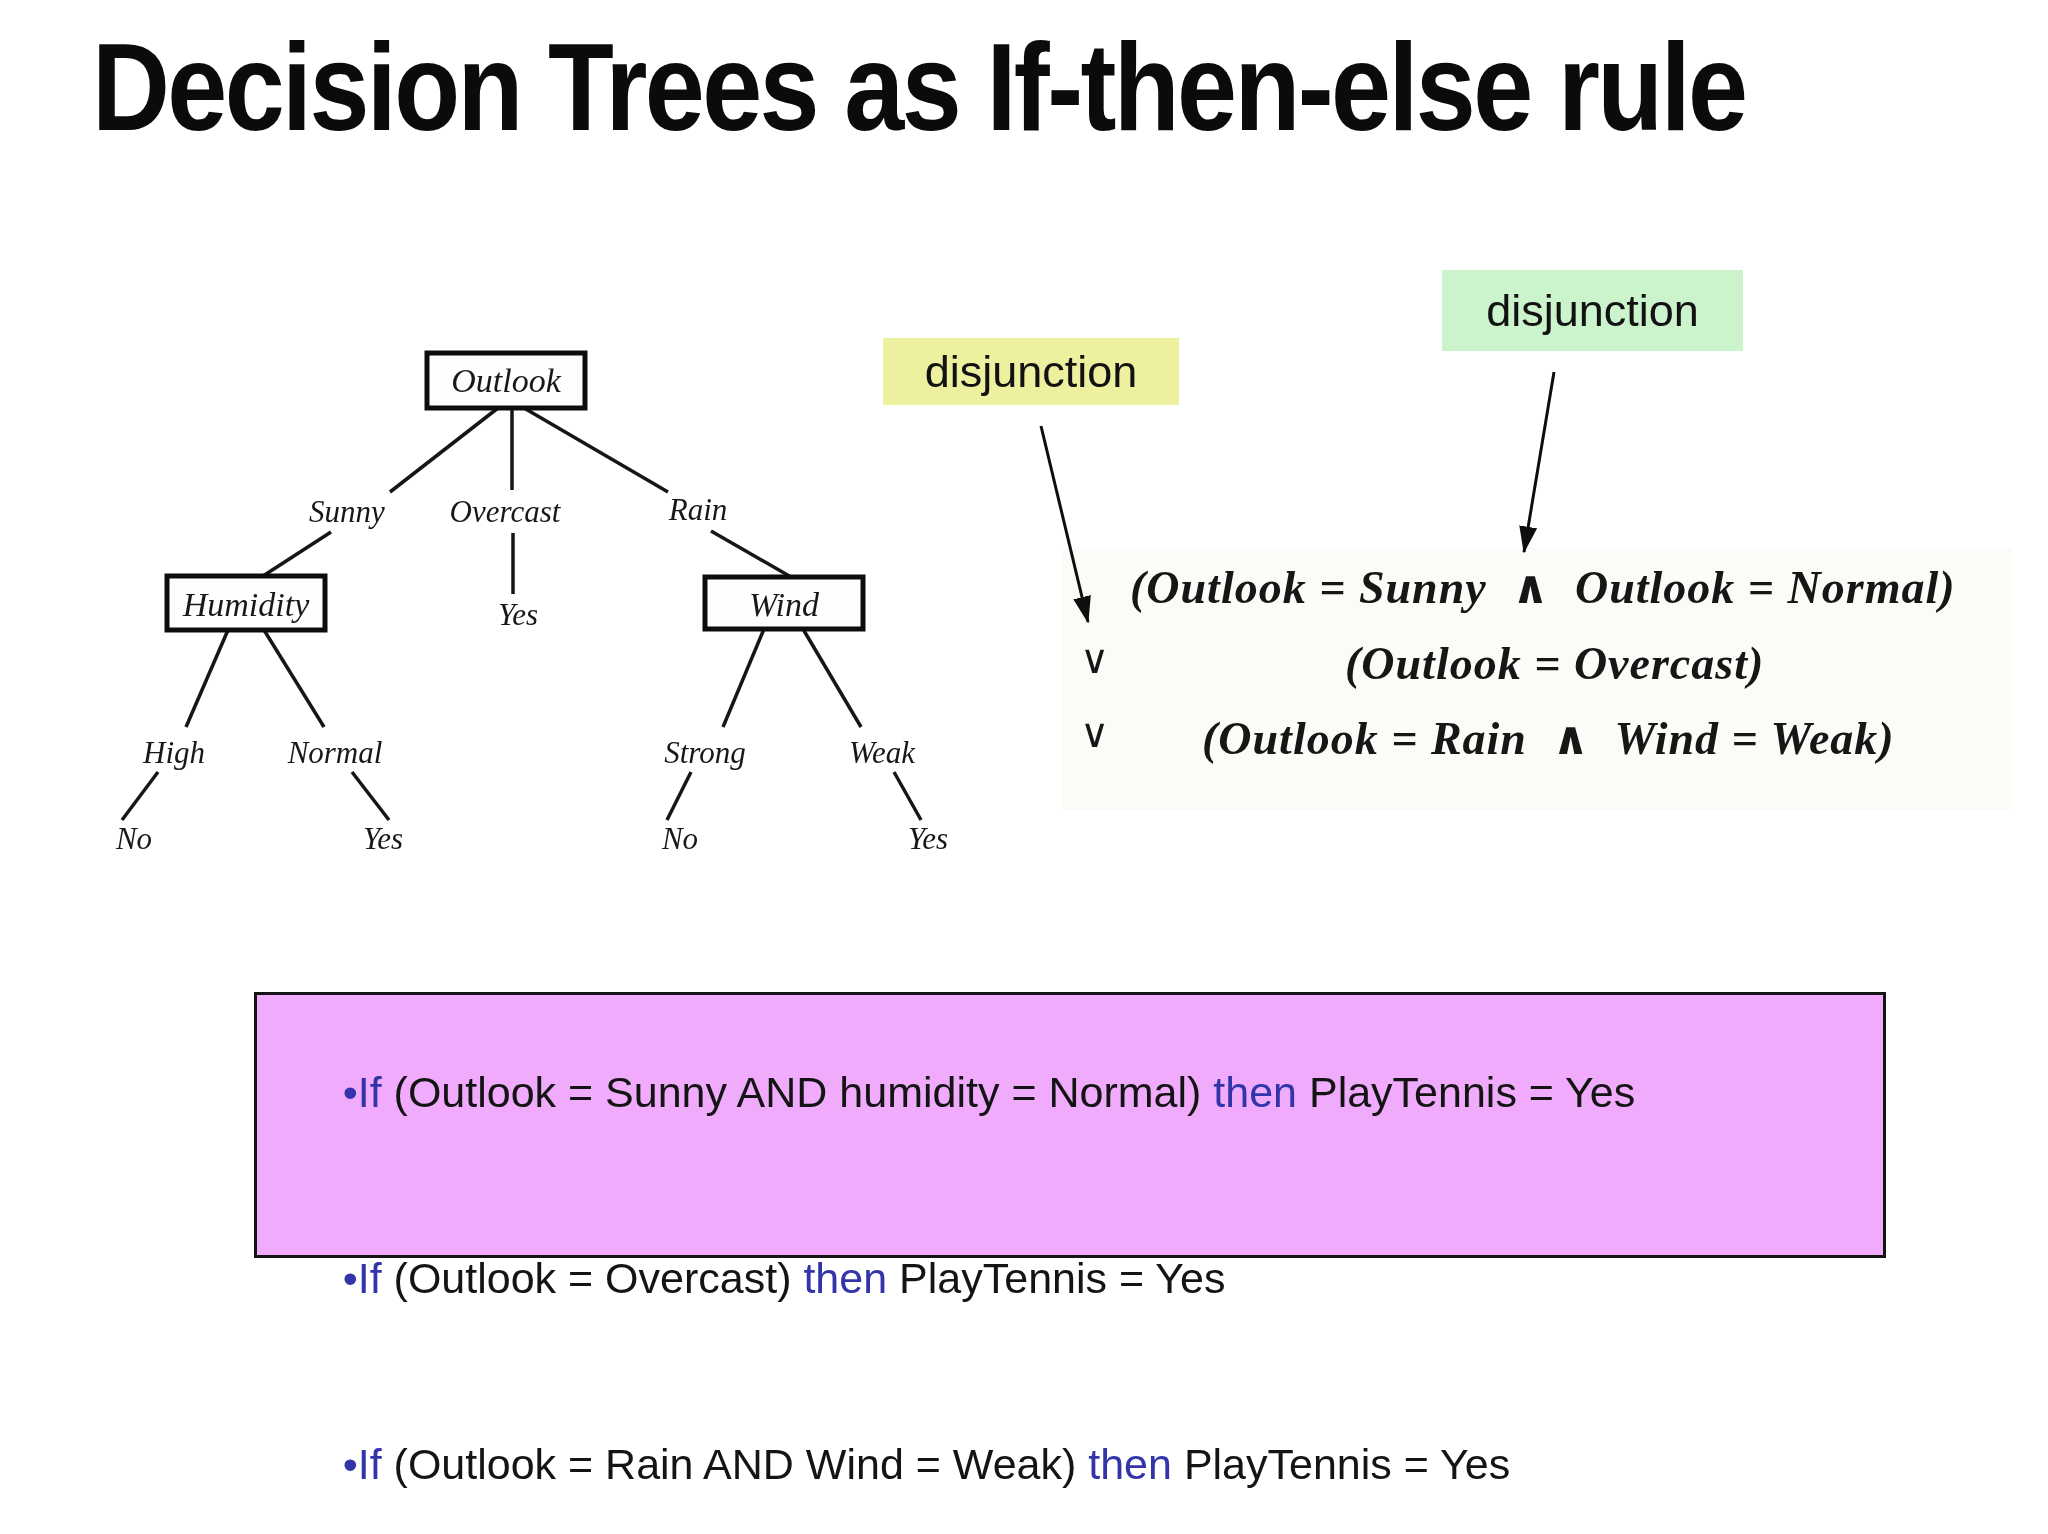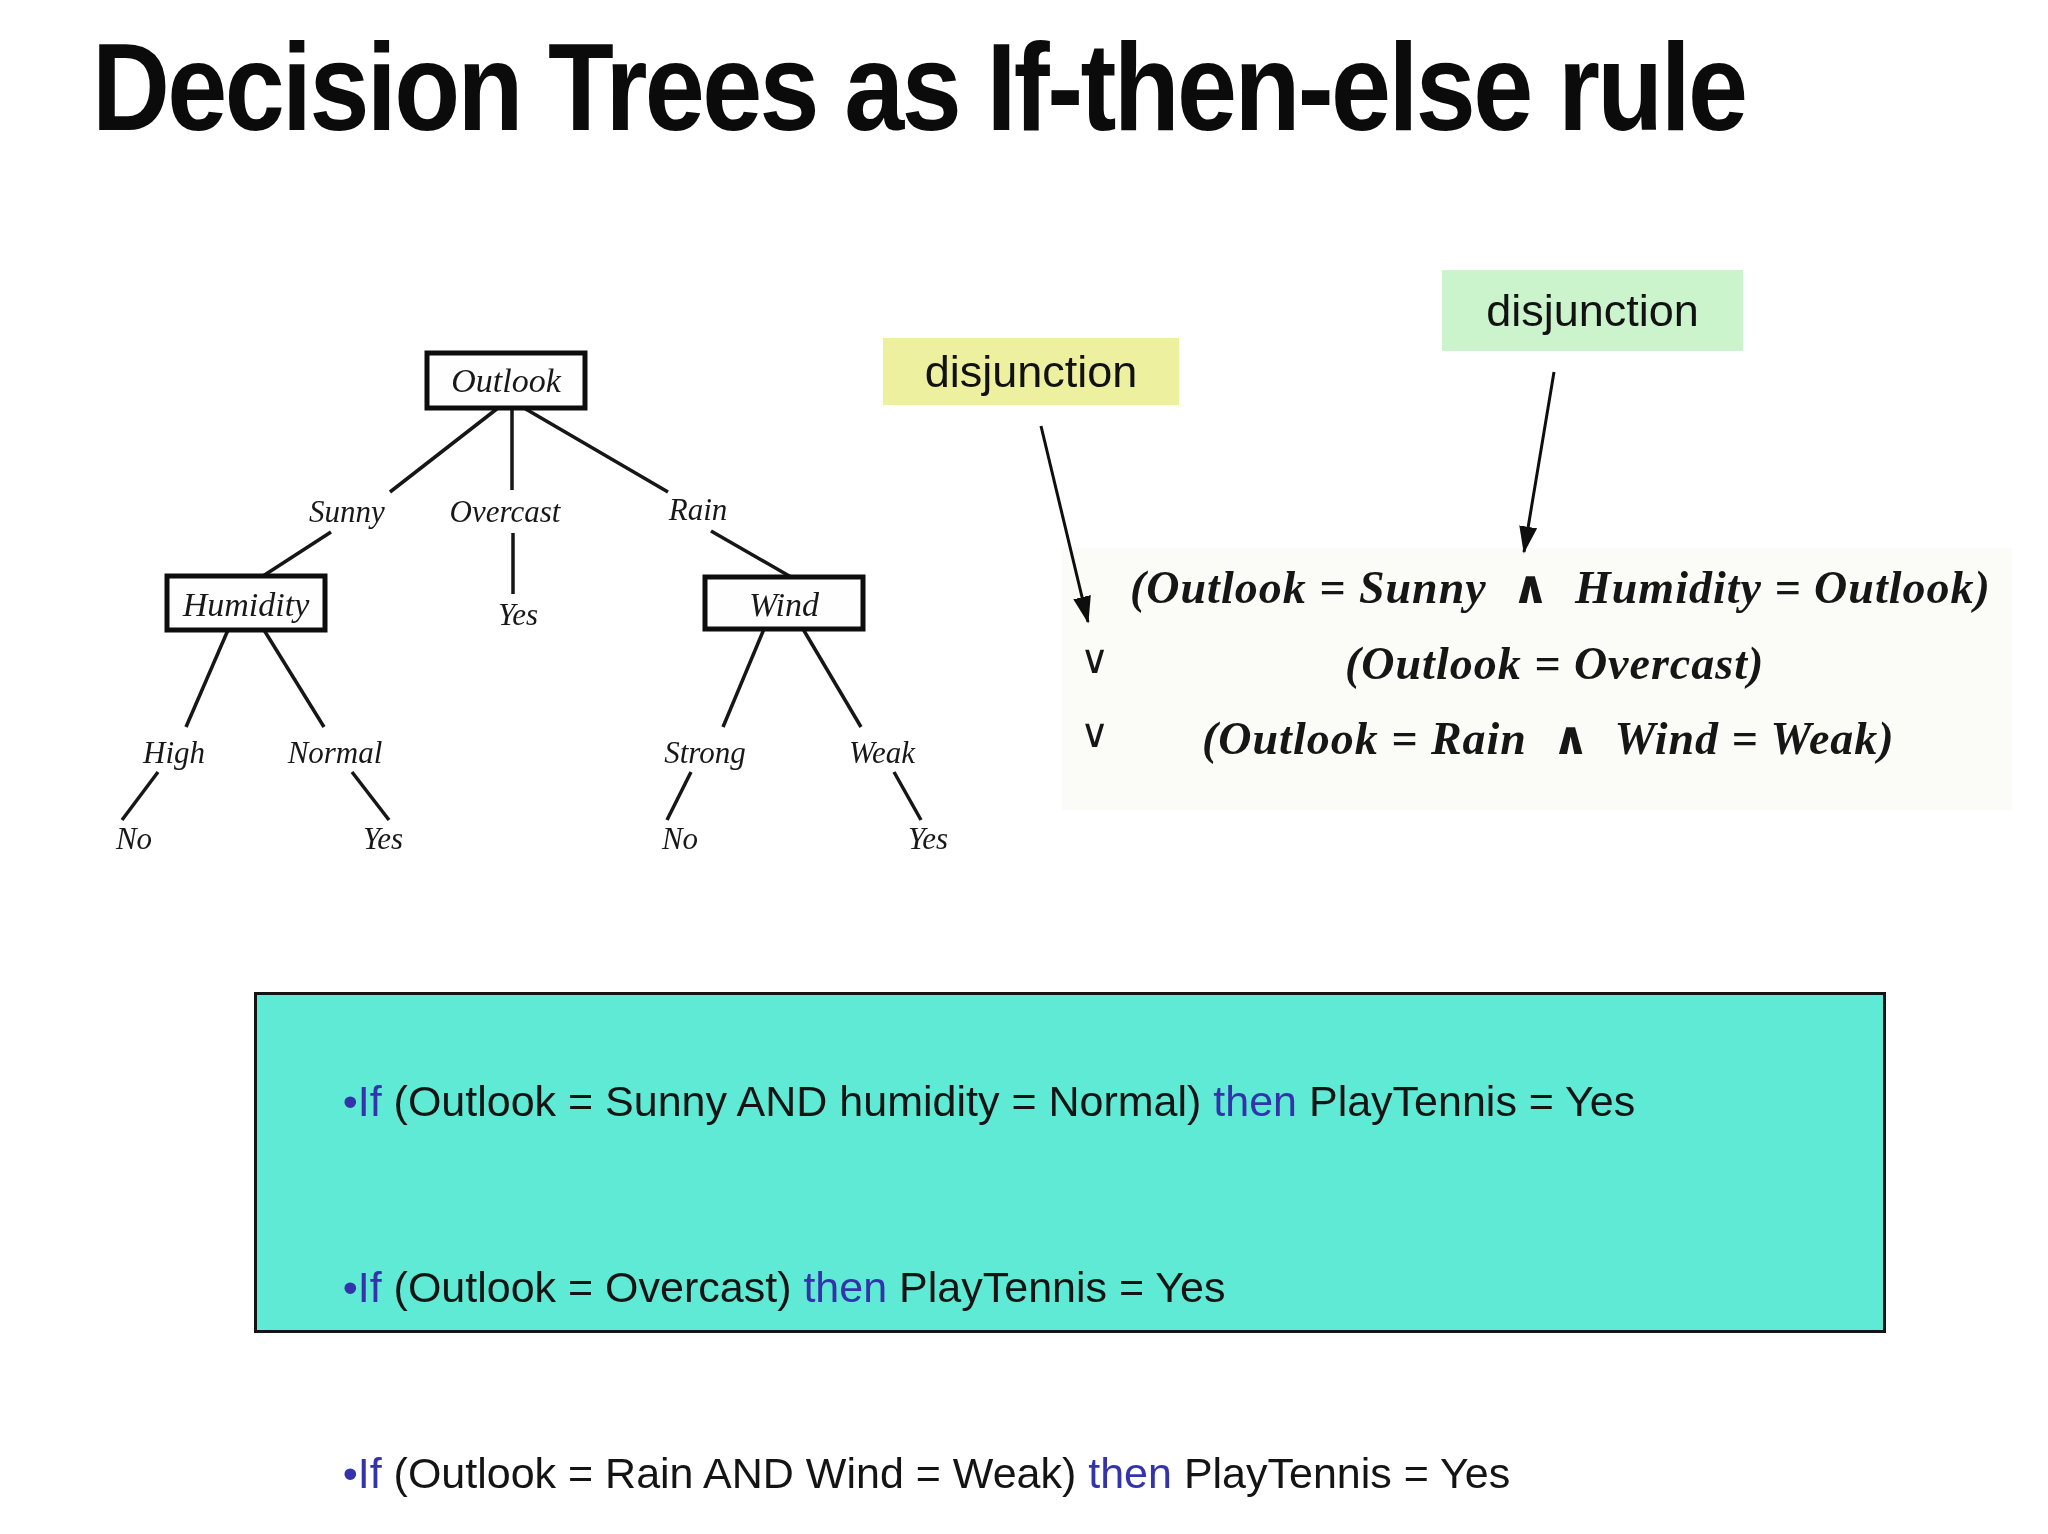--- a/index.html
+++ b/index.html
@@ -45,23 +45,23 @@
     position:absolute; white-space:pre;
     font:400 40px "DejaVu Serif","Liberation Serif",serif;
     color:#161616;
   }
   #formula-line-1 { left:1130px; top:560px; }
   #or-symbol-1    { left:1080px; top:636px; }
   #formula-line-2 { left:1345px; top:637px; }
   #or-symbol-2    { left:1080px; top:710px; }
   #formula-line-3 { left:1202px; top:711px;font-style:italic; }
   .rules-box {
-    position:absolute; left:254px; top:992px; width:1632px; height:341px;
-    box-sizing:border-box; background:#5eead4; border:3px solid #141414;
-    padding:13px 0 0 14px;
+    position:absolute; left:254px; top:992px; width:1632px; height:266px;
+    box-sizing:border-box; background:#f0abfc; border:3px solid #141414;
+    padding:4px 0 0 14px;
   }
   .rule-line {
     font:400 43px/62px "Liberation Sans", sans-serif;
     color:#141414; white-space:pre;
   }
   .rule-line .blue { color:#3333aa; }
 </style>
 </head>
 <body>
 
@@ -117,21 +117,21 @@
     <text class="tlabel" x="680" y="849">No</text>
     <text class="tlabel" x="928" y="849">Yes</text>
 
     <line class="callout-arrow" x1="1041" y1="426" x2="1088" y2="622" marker-end="url(#ah)"></line>
     <line class="callout-arrow" x1="1554" y1="372" x2="1524" y2="552" marker-end="url(#ah)"></line>
   </svg>
 
   <div class="callout callout-disjunction">disjunction</div>
   <div class="callout callout-conjunction">disjunction</div>
 
-  <span class="fline" id="formula-line-1">(Outlook = Sunny  ∧  Humidity = Outlook)</span>
+  <span class="fline" id="formula-line-1">(Outlook = Sunny  ∧  Outlook = Normal)</span>
   <span class="fvee" id="or-symbol-1">∨</span>
   <span class="fline" id="formula-line-2">(Outlook = Overcast)</span>
   <span class="fvee" id="or-symbol-2">∨</span>
   <span class="fline" id="formula-line-3">(Outlook = Rain  ∧  Wind = Weak)</span>
 
   <div class="rules-box">
     <div class="rule-line">
       <span class="blue">•If</span><span> (Outlook = Sunny AND humidity = Normal) </span><span class="blue">then</span><span> PlayTennis = Yes</span>
     </div>
     <div class="rule-line">

